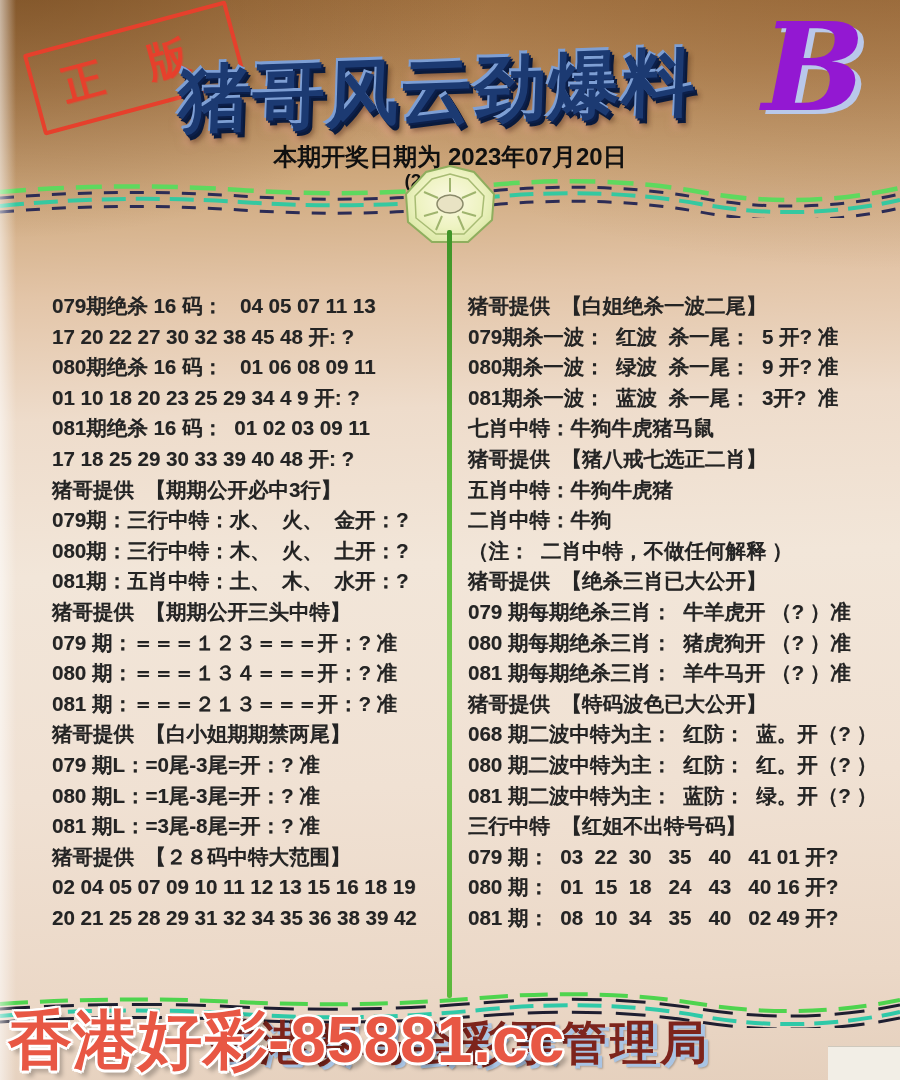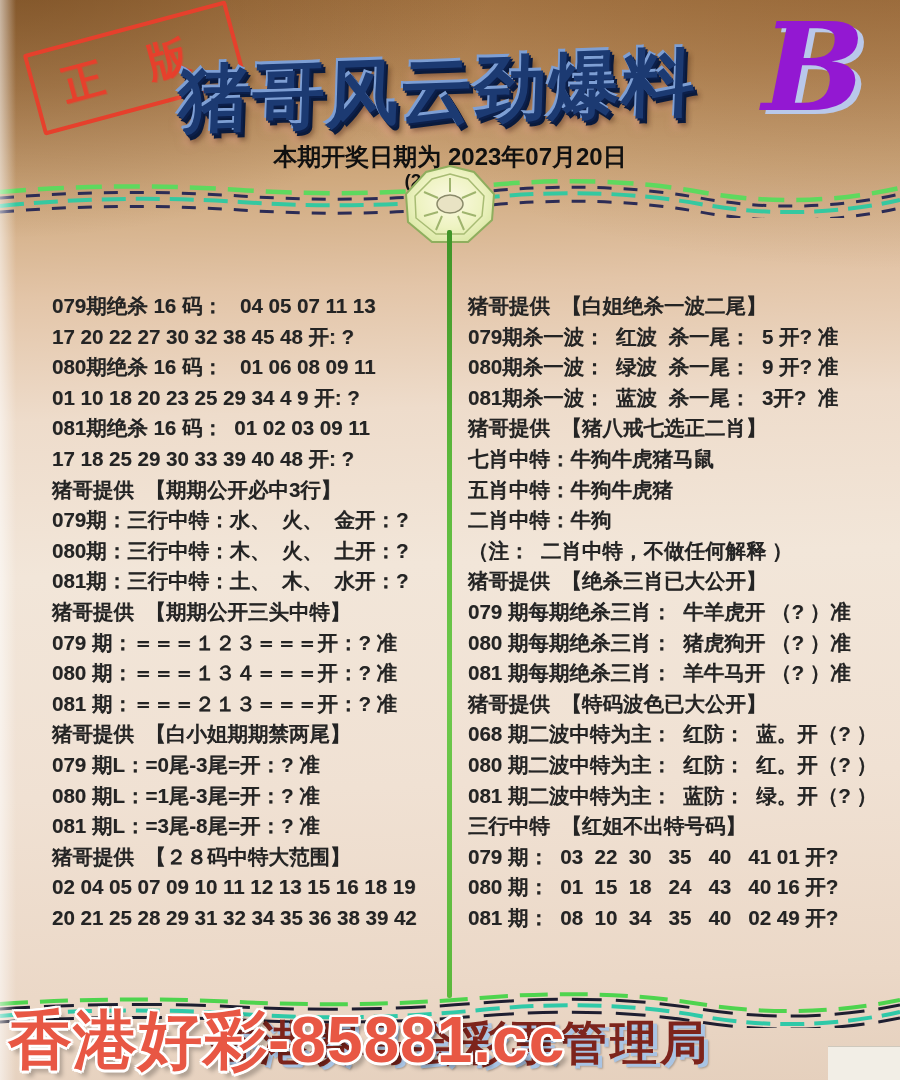--- a/index.html
+++ b/index.html
@@ -82,41 +82,41 @@
   <div class="col col-left">
     <div class="ln">079期绝杀 16 码：   04 05 07 11 13</div>
     <div class="ln">17 20 22 27 30 32 38 45 48 开: ?</div>
     <div class="ln">080期绝杀 16 码：   01 06 08 09 11</div>
     <div class="ln">01 10 18 20 23 25 29 34 4 9 开: ?</div>
     <div class="ln">081期绝杀 16 码：  01 02 03 09 11</div>
     <div class="ln">17 18 25 29 30 33 39 40 48 开: ?</div>
     <div class="ln">猪哥提供  【期期公开必中3行】</div>
     <div class="ln">079期：三行中特：水、  火、  金开：?</div>
     <div class="ln">080期：三行中特：木、  火、  土开：?</div>
-    <div class="ln">081期：三行中特：土、  木、  水开：?</div>
+    <div class="ln">081期：五肖中特：土、  木、  水开：?</div>
     <div class="ln">猪哥提供  【期期公开三头中特】</div>
     <div class="ln">079 期：＝＝＝１２３＝＝＝开：? 准</div>
     <div class="ln">080 期：＝＝＝１３４＝＝＝开：? 准</div>
     <div class="ln">081 期：＝＝＝２１３＝＝＝开：? 准</div>
     <div class="ln">猪哥提供  【白小姐期期禁两尾】</div>
     <div class="ln">079 期L：=0尾-3尾=开：? 准</div>
     <div class="ln">080 期L：=1尾-3尾=开：? 准</div>
     <div class="ln">081 期L：=3尾-8尾=开：? 准</div>
     <div class="ln">猪哥提供  【２８码中特大范围】</div>
     <div class="ln">02 04 05 07 09 10 11 12 13 15 16 18 19</div>
     <div class="ln">20 21 25 28 29 31 32 34 35 36 38 39 42</div>
   </div>
 
   <div class="col col-right">
     <div class="ln">猪哥提供  【白姐绝杀一波二尾】</div>
     <div class="ln">079期杀一波：  红波  杀一尾：  5 开? 准</div>
     <div class="ln">080期杀一波：  绿波  杀一尾：  9 开? 准</div>
     <div class="ln">081期杀一波：  蓝波  杀一尾：  3开?  准</div>
+    <div class="ln">七肖中特：牛狗牛虎猪马鼠</div>
     <div class="ln">猪哥提供  【猪八戒七选正二肖】</div>
-    <div class="ln">七肖中特：牛狗牛虎猪马鼠</div>
     <div class="ln">五肖中特：牛狗牛虎猪</div>
     <div class="ln">二肖中特：牛狗</div>
     <div class="ln">（注：  二肖中特，不做任何解释 ）</div>
     <div class="ln">猪哥提供  【绝杀三肖已大公开】</div>
     <div class="ln">079 期每期绝杀三肖：  牛羊虎开 （? ）准</div>
     <div class="ln">080 期每期绝杀三肖：  猪虎狗开 （? ）准</div>
     <div class="ln">081 期每期绝杀三肖：  羊牛马开 （? ）准</div>
     <div class="ln">猪哥提供  【特码波色已大公开】</div>
     <div class="ln">068 期二波中特为主：  红防：  蓝。开（? ）</div>
     <div class="ln">080 期二波中特为主：  红防：  红。开（? ）</div>

